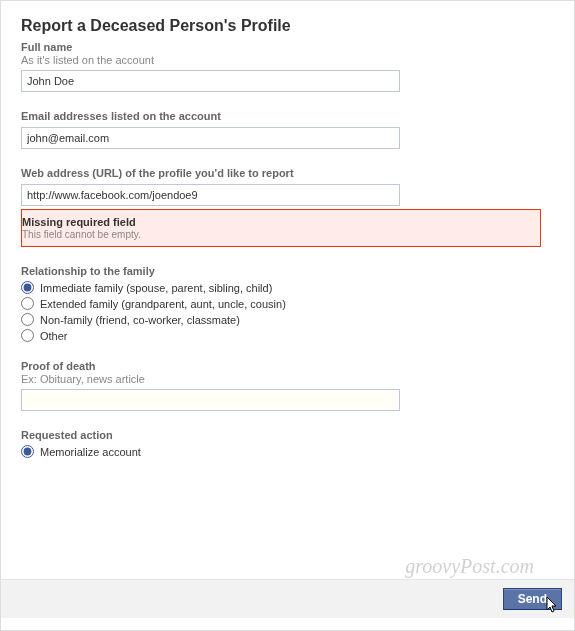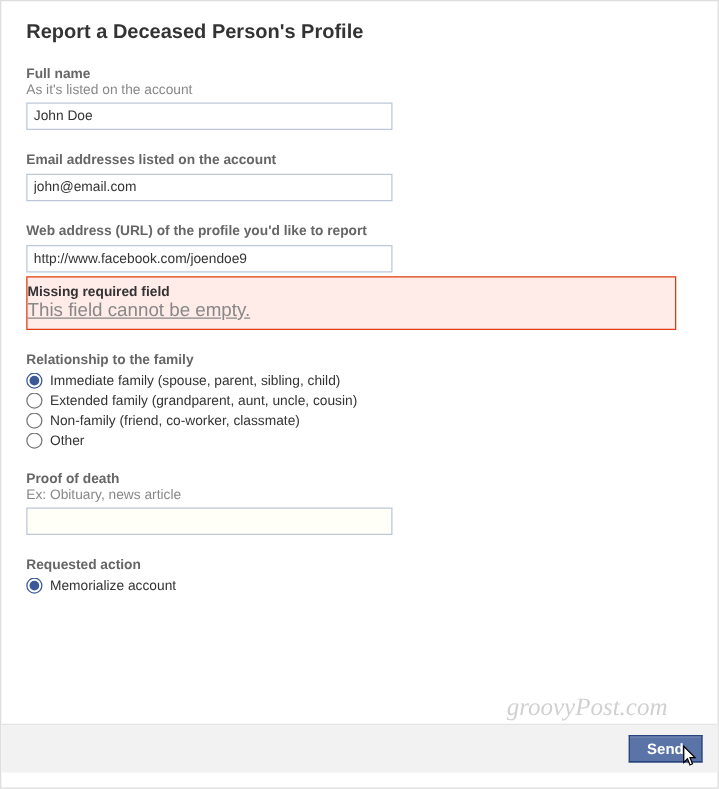--- a/index.html
+++ b/index.html
@@ -11,21 +11,21 @@
       width: 575px;
       height: 631px;
       position: relative;
       border: 1px solid #ddd;
     }
     .container { padding: 16px 20px 10px 20px; }
     .title {
       font-size: 16px;
       font-weight: bold;
       color: #333;
-      margin-bottom: 18px;
+      margin-bottom: 6px;
     }
     .important {
       font-size: 11px;
       color: #333;
       line-height: 1.35;
       margin-bottom: 18px;
     }
     .section { margin-bottom: 18px; }
     .label-bold {
       font-weight: bold;
@@ -38,40 +38,39 @@
       color: #888;
       font-size: 11px;
       display: block;
       margin-bottom: 4px;
     }
     input[type="text"] {
       font-family: inherit;
       font-size: 11px;
       padding: 4px 5px;
       border: 1px solid #bdc7d8;
-      width: 293px;
+      width: 379px;
       color: #333;
     }
     .error-box {
       background: #ffebe8;
       border: 1px solid #dd3c10;
       padding: 6px 0;
       margin-top: 3px;
       width: 520px;
     }
     .error-title {
       font-weight: bold;
       color: #333;
       font-size: 11px;
       display: block;
     }
     .error-msg {
       color: #888;
-      font-size: 15px;
-      text-decoration: underline;
+      font-size: 10px;
     }
     .radio-row {
       display: flex;
       align-items: center;
       margin: 3px 0;
       font-size: 11px;
       color: #333;
     }
     .radio-row input[type="radio"] {
       margin-right: 6px;

